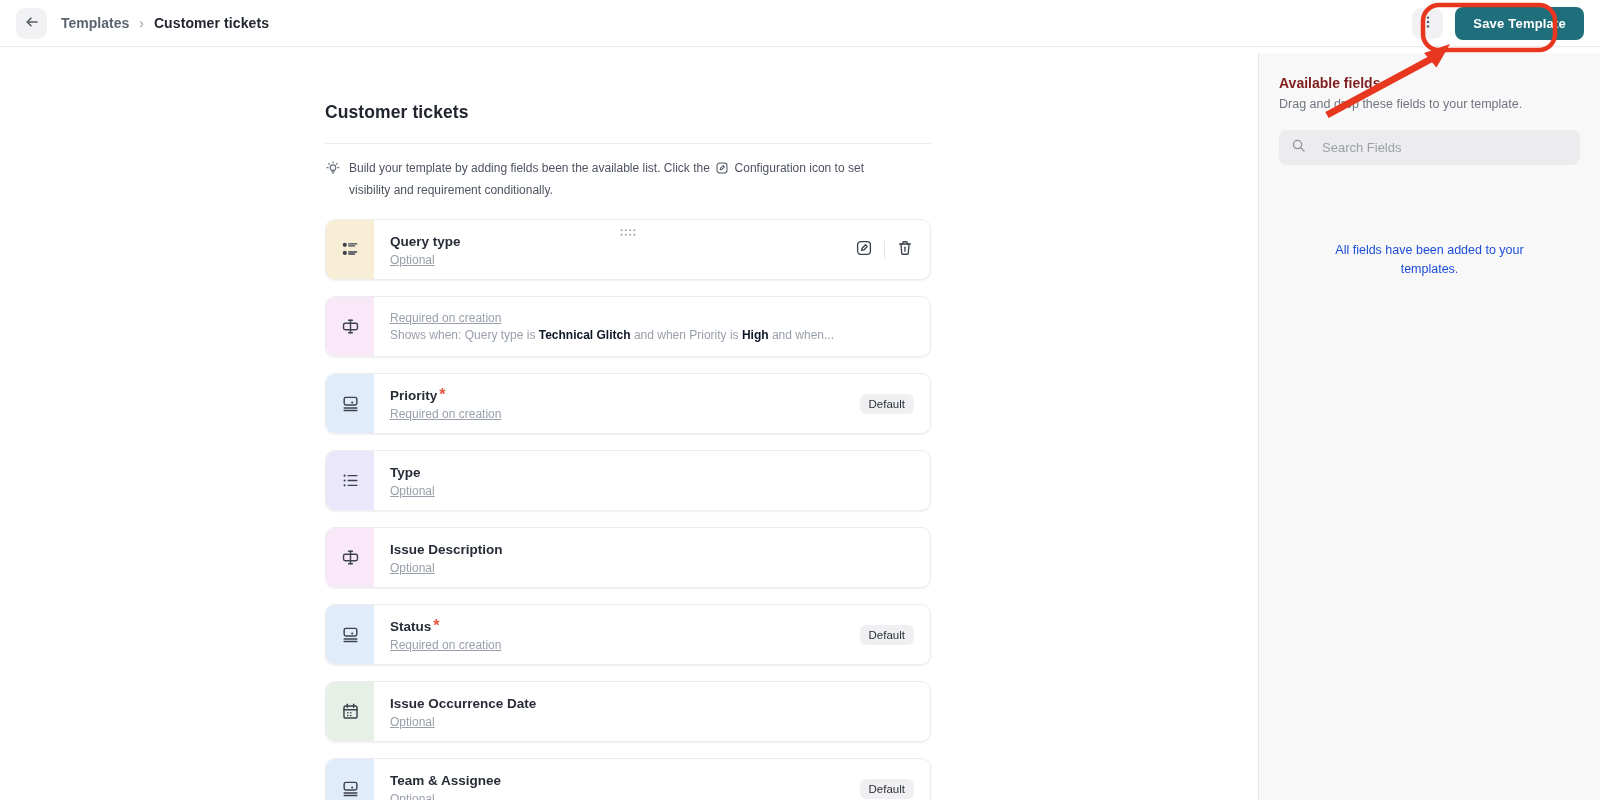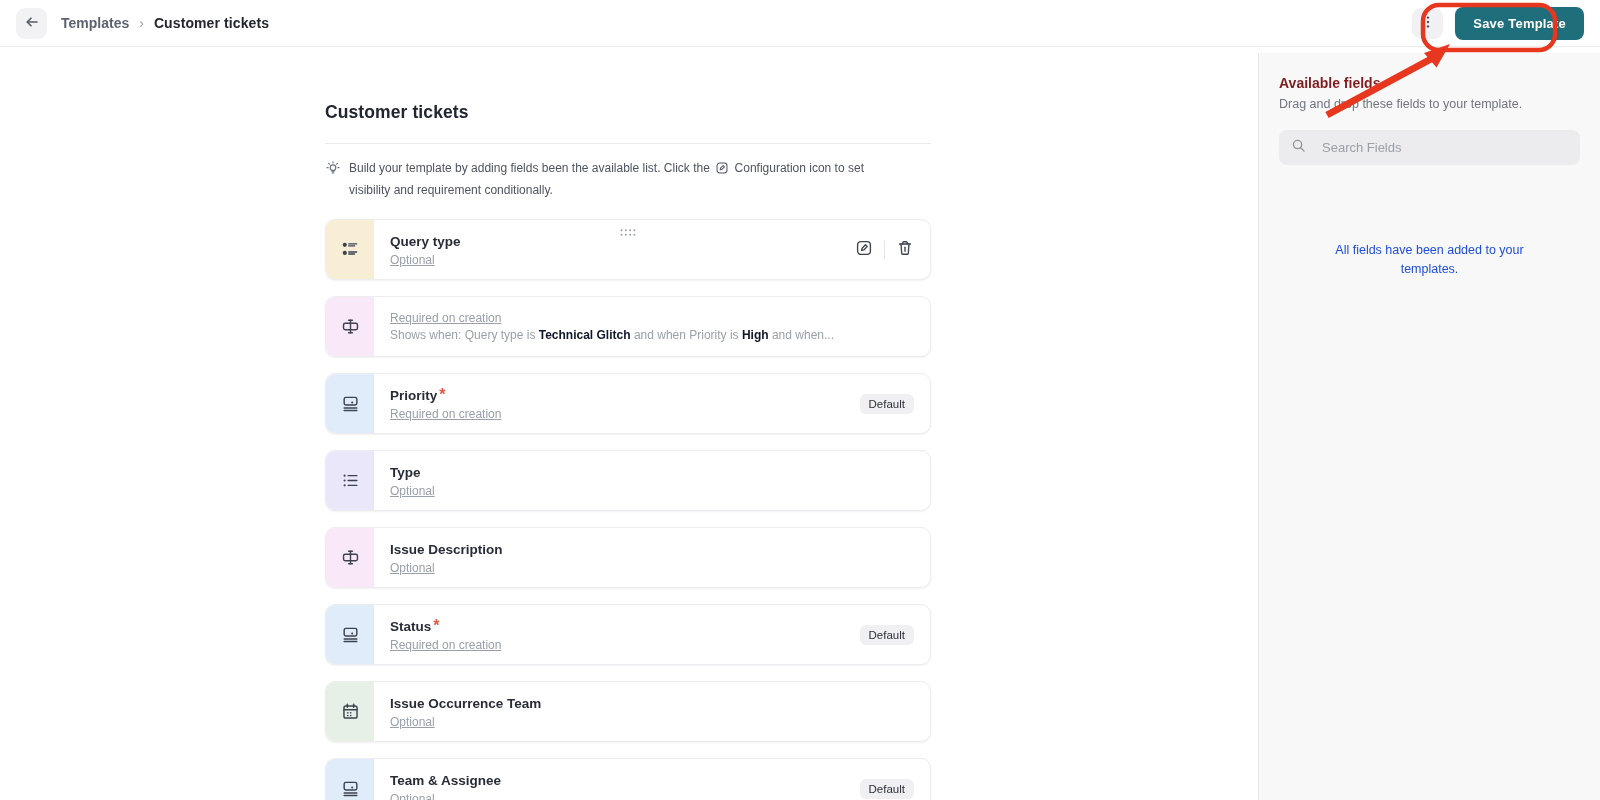--- a/index.html
+++ b/index.html
@@ -271,21 +271,21 @@
               <path d="M12 2.2v2.8"></path>
      <path d="M2.8 7.4h12.4"></path>
      <circle cx="6.4" cy="10.2" r=".8" fill="#3c424e" stroke="none"></circle>
               <circle cx="9.2" cy="10.2" r=".8" fill="#3c424e" stroke="none"></circle>
      <circle cx="6.4" cy="12.8" r=".8" fill="#3c424e" stroke="none"></circle>
               <circle cx="9.2" cy="12.8" r=".8" fill="#3c424e" stroke="none"></circle>
             </svg>
           </div>
     <div class="card-body">
       <div>
-        <span class="card-title">Issue Occurrence Team</span><span class="req-star"></span>
+        <span class="card-title">Issue Occurrence Date</span><span class="req-star"></span>
       </div>
       <div class="card-sub">Optional</div>
     </div>
     <div class="card-right"></div>
   </div>
 
   <div class="card">
     <div class="accent" style="background: rgb(224, 236, 250);">
             <svg width="19" height="19" viewBox="0 0 18 18" fill="none" stroke="#3c424e" stroke-width="1.35" stroke-linecap="round" stroke-linejoin="round">
      <rect x="3" y="3.2" width="12" height="7.2" rx="1.6"></rect>

